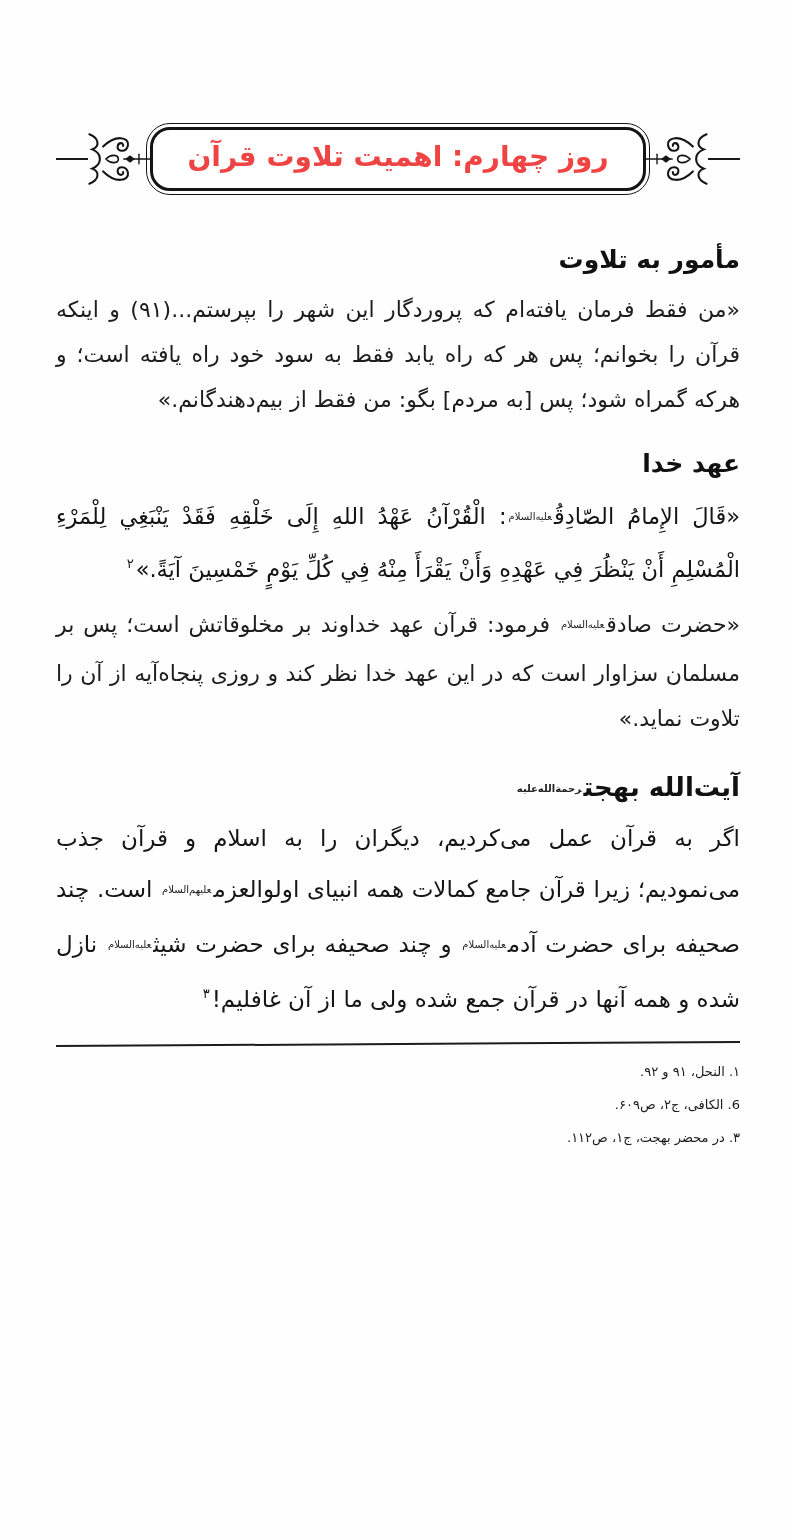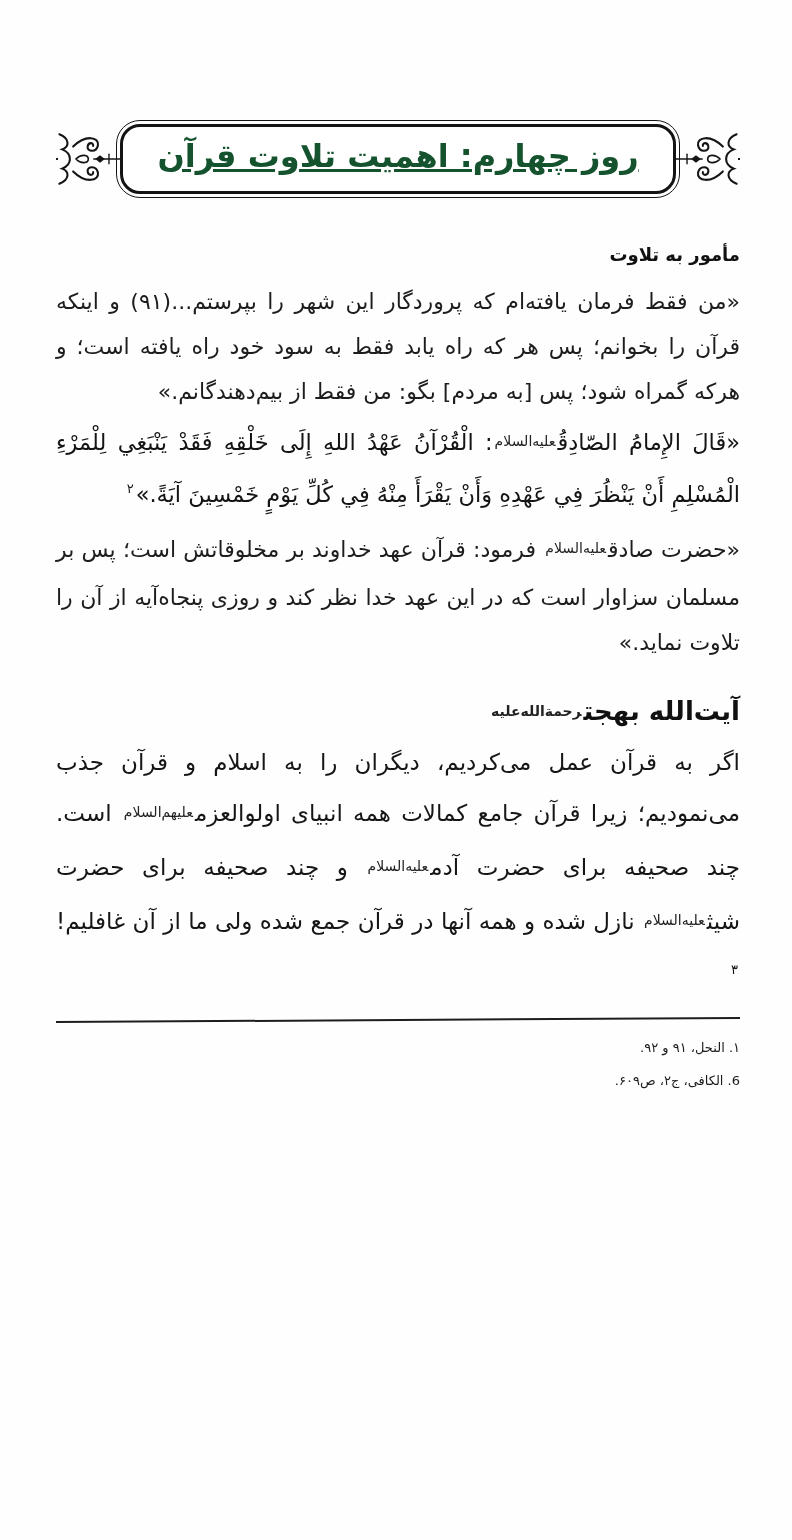--- a/index.html
+++ b/index.html
@@ -27,26 +27,26 @@
   .banner-box{
     flex:0 0 auto;
     border:3px solid #141414;
     border-radius:20px;
     outline:1.5px solid #141414;
     outline-offset:3.5px;
     padding:9px 34px 13px 34px;
     background:#fff;
   }
   .banner-title{
-    font-size:32px;font-weight:bold;line-height:1.3;
-    white-space:nowrap;color:#14532d;text-decoration:underline;
+    font-size:28px;font-weight:bold;line-height:1.3;
+    white-space:nowrap;color:#ef4444;
   }
   
   .sec-h{
-    font-size:18px;font-weight:bold;color:#111;
+    font-size:25px;font-weight:bold;color:#111;
     margin:42px 0 12px 0;line-height:1.25;
   }
   .sec-h.mid{margin-top:22px;}
   .sec-h.big{font-size:26px;margin-top:26px;margin-bottom:10px;}
   
   p{margin:0;}
   .arabic{
     font-size:22.5px;line-height:49px;
     text-align:justify;color:#141414;
     margin-bottom:8px;
@@ -55,21 +55,21 @@
     font-size:22px;line-height:45px;
     text-align:justify;color:#1d1d1d;
     padding-bottom:4px;
   }
   .bodytxt{
     font-size:23px;line-height:51px;
     text-align:justify;color:#161616;
   }
   .indent{text-indent:30px;margin-top:4px;}
   .hon{
-    font-size:14px;color:#222;
+    font-size:10px;color:#222;
     position:relative;top:-4px;
     margin:0 2px;white-space:nowrap;
   }
   .fnref{
     font-size:13px;vertical-align:super;line-height:0;
     margin:0 2px;color:#111;
   }
   .ayah-badge{
     display:inline-flex;align-items:center;justify-content:center;
     width:18px;height:18px;border:1.3px solid #141414;border-radius:50%;
@@ -121,29 +121,31 @@
       <path d="M22,42 l7,-5.5 7,5.5 -7,5.5 z" fill="#141414"></path>
     </svg>
     <span class="banner-rule"></span>
   </div>
 
   <h2 class="sec-h">مأمور به تلاوت</h2>
 
 
   <p class="trans">«من فقط فرمان یافته‌ام که پروردگار این شهر را بپرستم...(۹۱) و اینکه قرآن را بخوانم؛ پس هر که راه یابد فقط به سود خود راه یافته است؛ و هرکه گمراه شود؛ پس [به مردم] بگو: من فقط از بیم‌دهندگانم.»</p>
 
+  <h2 class="sec-h mid">عهد خدا</h2>
 
   <p class="arabic"><span>«قَالَ الإِمامُ الصّادِقُ</span><span class="hon">علیه‌السلام</span><span>: الْقُرْآنُ عَهْدُ اللهِ إِلَى خَلْقِهِ فَقَدْ يَنْبَغِي لِلْمَرْءِ الْمُسْلِمِ أَنْ يَنْظُرَ فِي عَهْدِهِ وَأَنْ يَقْرَأَ مِنْهُ فِي كُلِّ يَوْمٍ خَمْسِينَ آيَةً.»</span><sup class="fnref">۲</sup></p>
 
   <p class="trans"><span>«حضرت صادق</span><span class="hon">علیه‌السلام</span> <span>فرمود: قرآن عهد خداوند بر مخلوقاتش است؛ پس بر مسلمان سزاوار است که در این عهد خدا نظر کند و روزی پنجاه‌آیه از آن را تلاوت نماید.»</span></p>
 
   <h2 class="sec-h big"><span>آیت‌الله بهجت</span><span class="hon">رحمة‌الله‌علیه</span></h2>
 
   <p class="bodytxt"><span>اگر به قرآن عمل می‌کردیم، دیگران را به اسلام و قرآن جذب می‌نمودیم؛ زیرا قرآن جامع کمالات همه انبیای اولوالعزم</span><span class="hon">علیهم‌السلام</span> <span>است. چند صحیفه برای حضرت آدم</span><span class="hon">علیه‌السلام</span> <span>و چند صحیفه برای حضرت شیث</span><span class="hon">علیه‌السلام</span> <span>نازل شده و همه آنها در قرآن جمع شده ولی ما از آن غافلیم!</span><sup class="fnref">۳</sup></p>
 
 
   <div class="fn-area">
     <div class="fn-divider"></div>
     <div class="fn">۱. النحل، ۹۱ و ۹۲.</div>
     <div class="fn">6. الکافی، ج۲، ص۶۰۹.</div>
+    <div class="fn">۳. در محضر بهجت، ج۱، ص۱۱۲.</div>
   </div>
 
 </div>
 
 </body></html>

